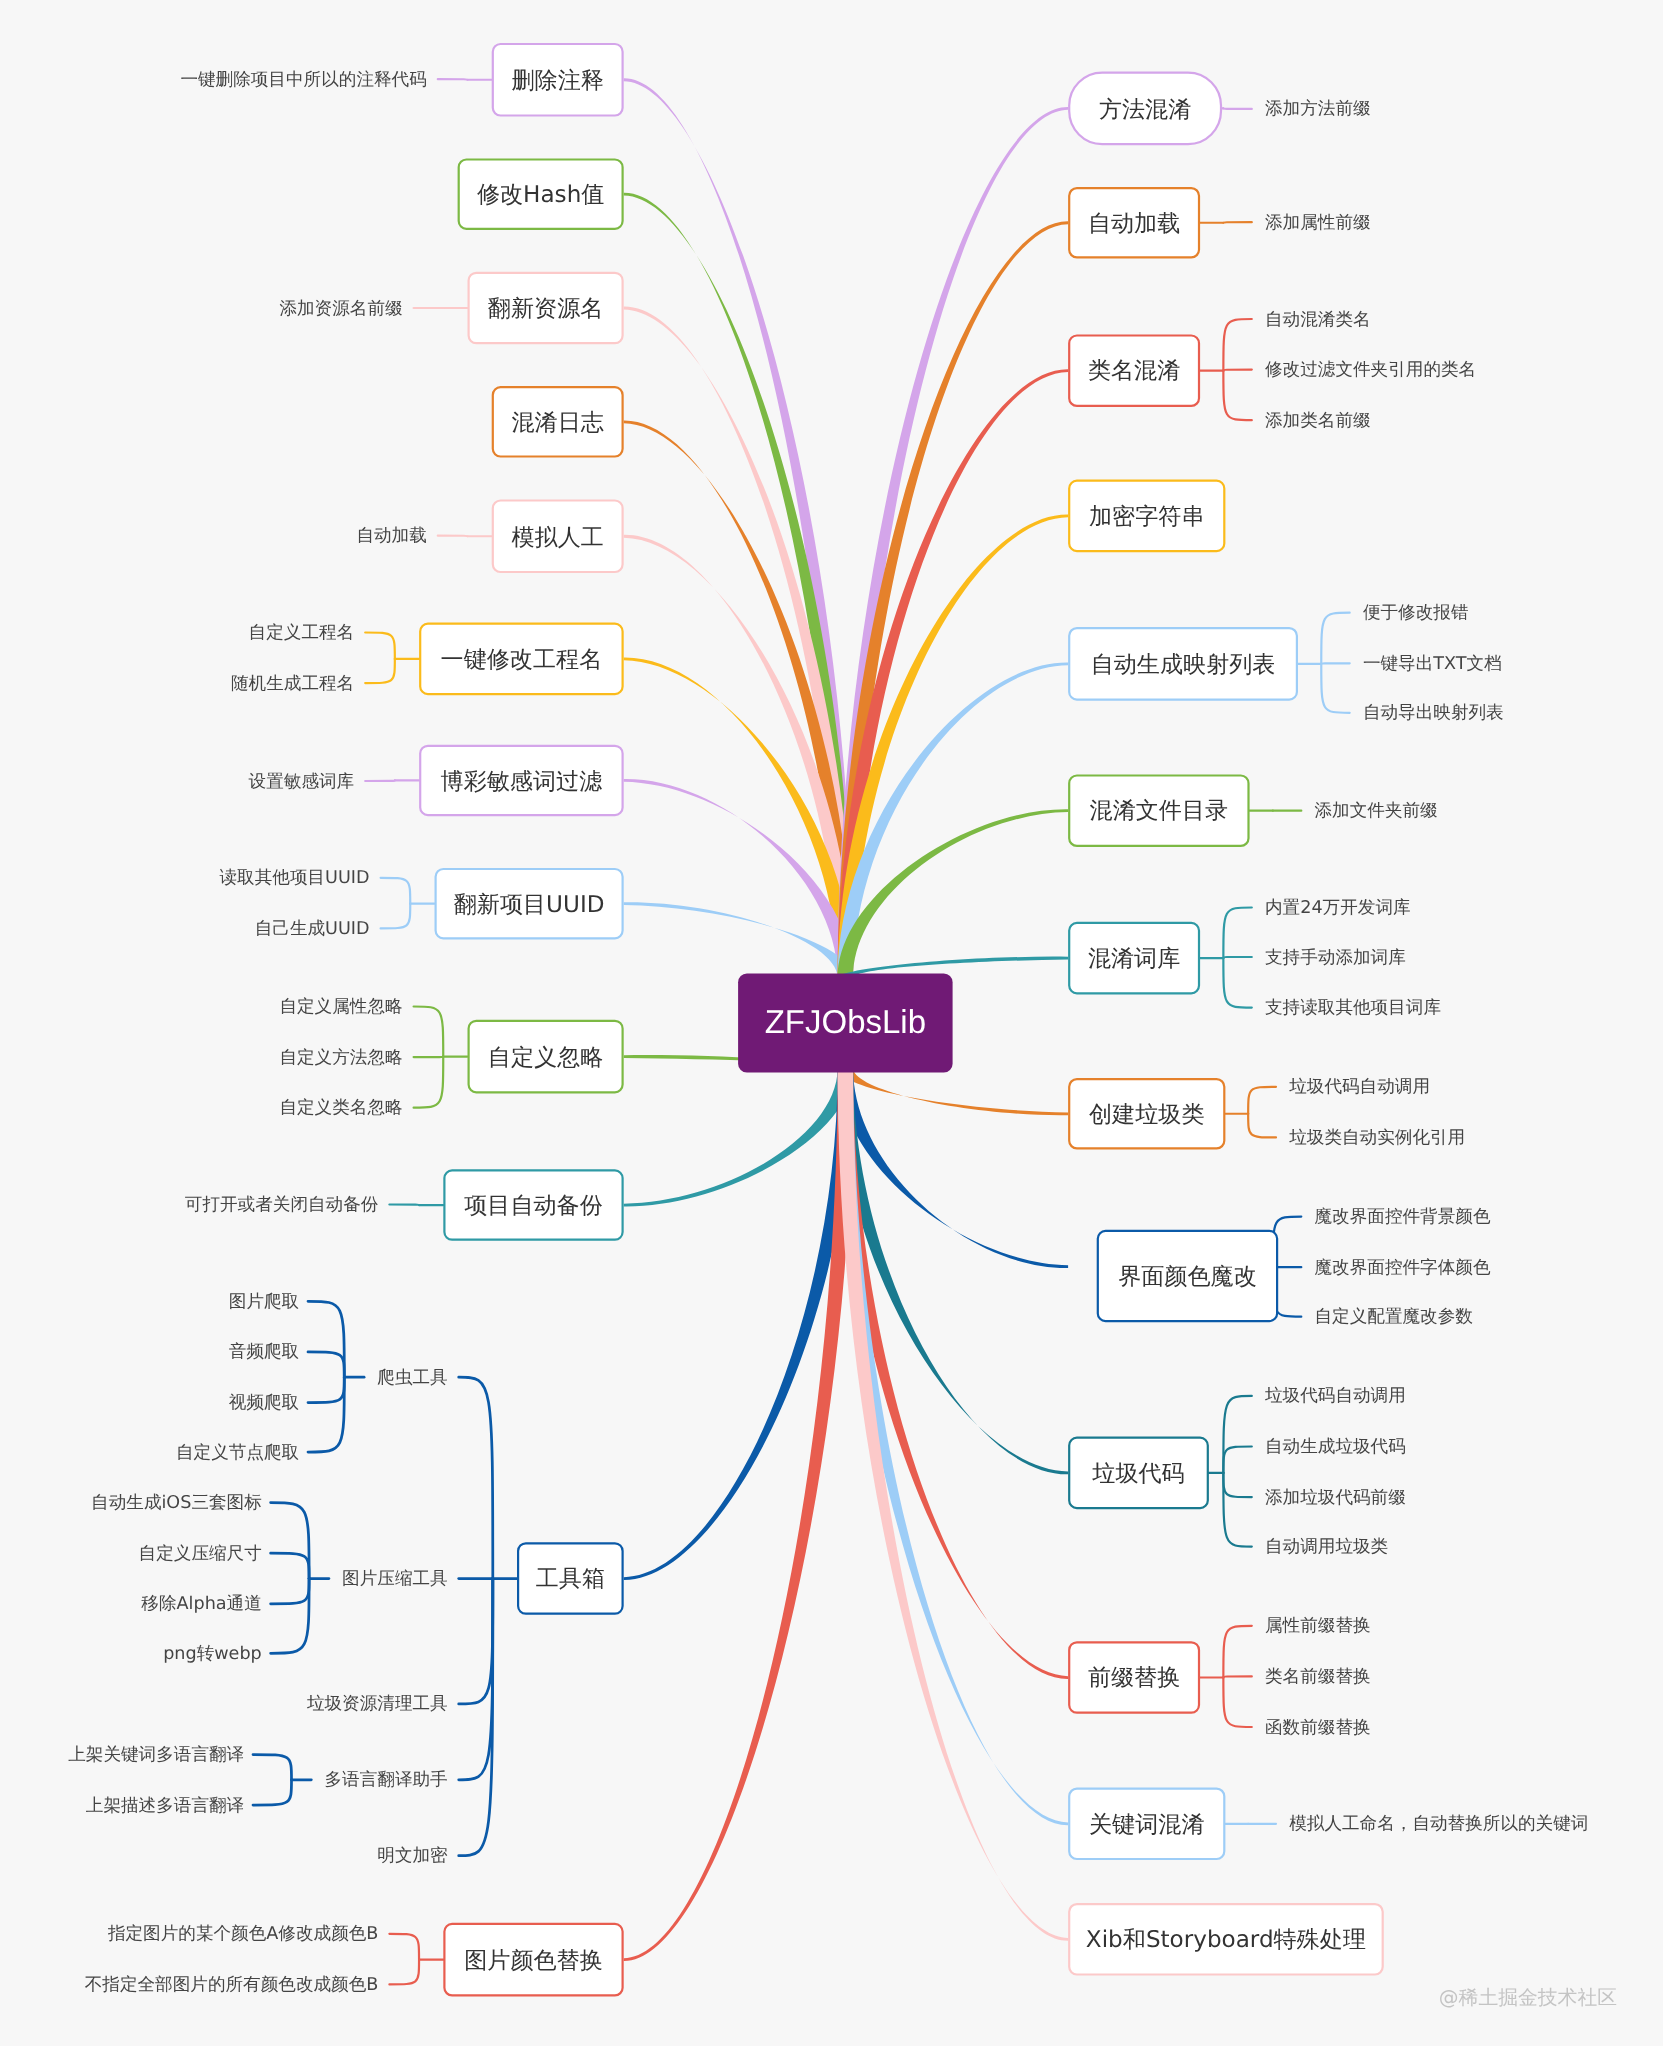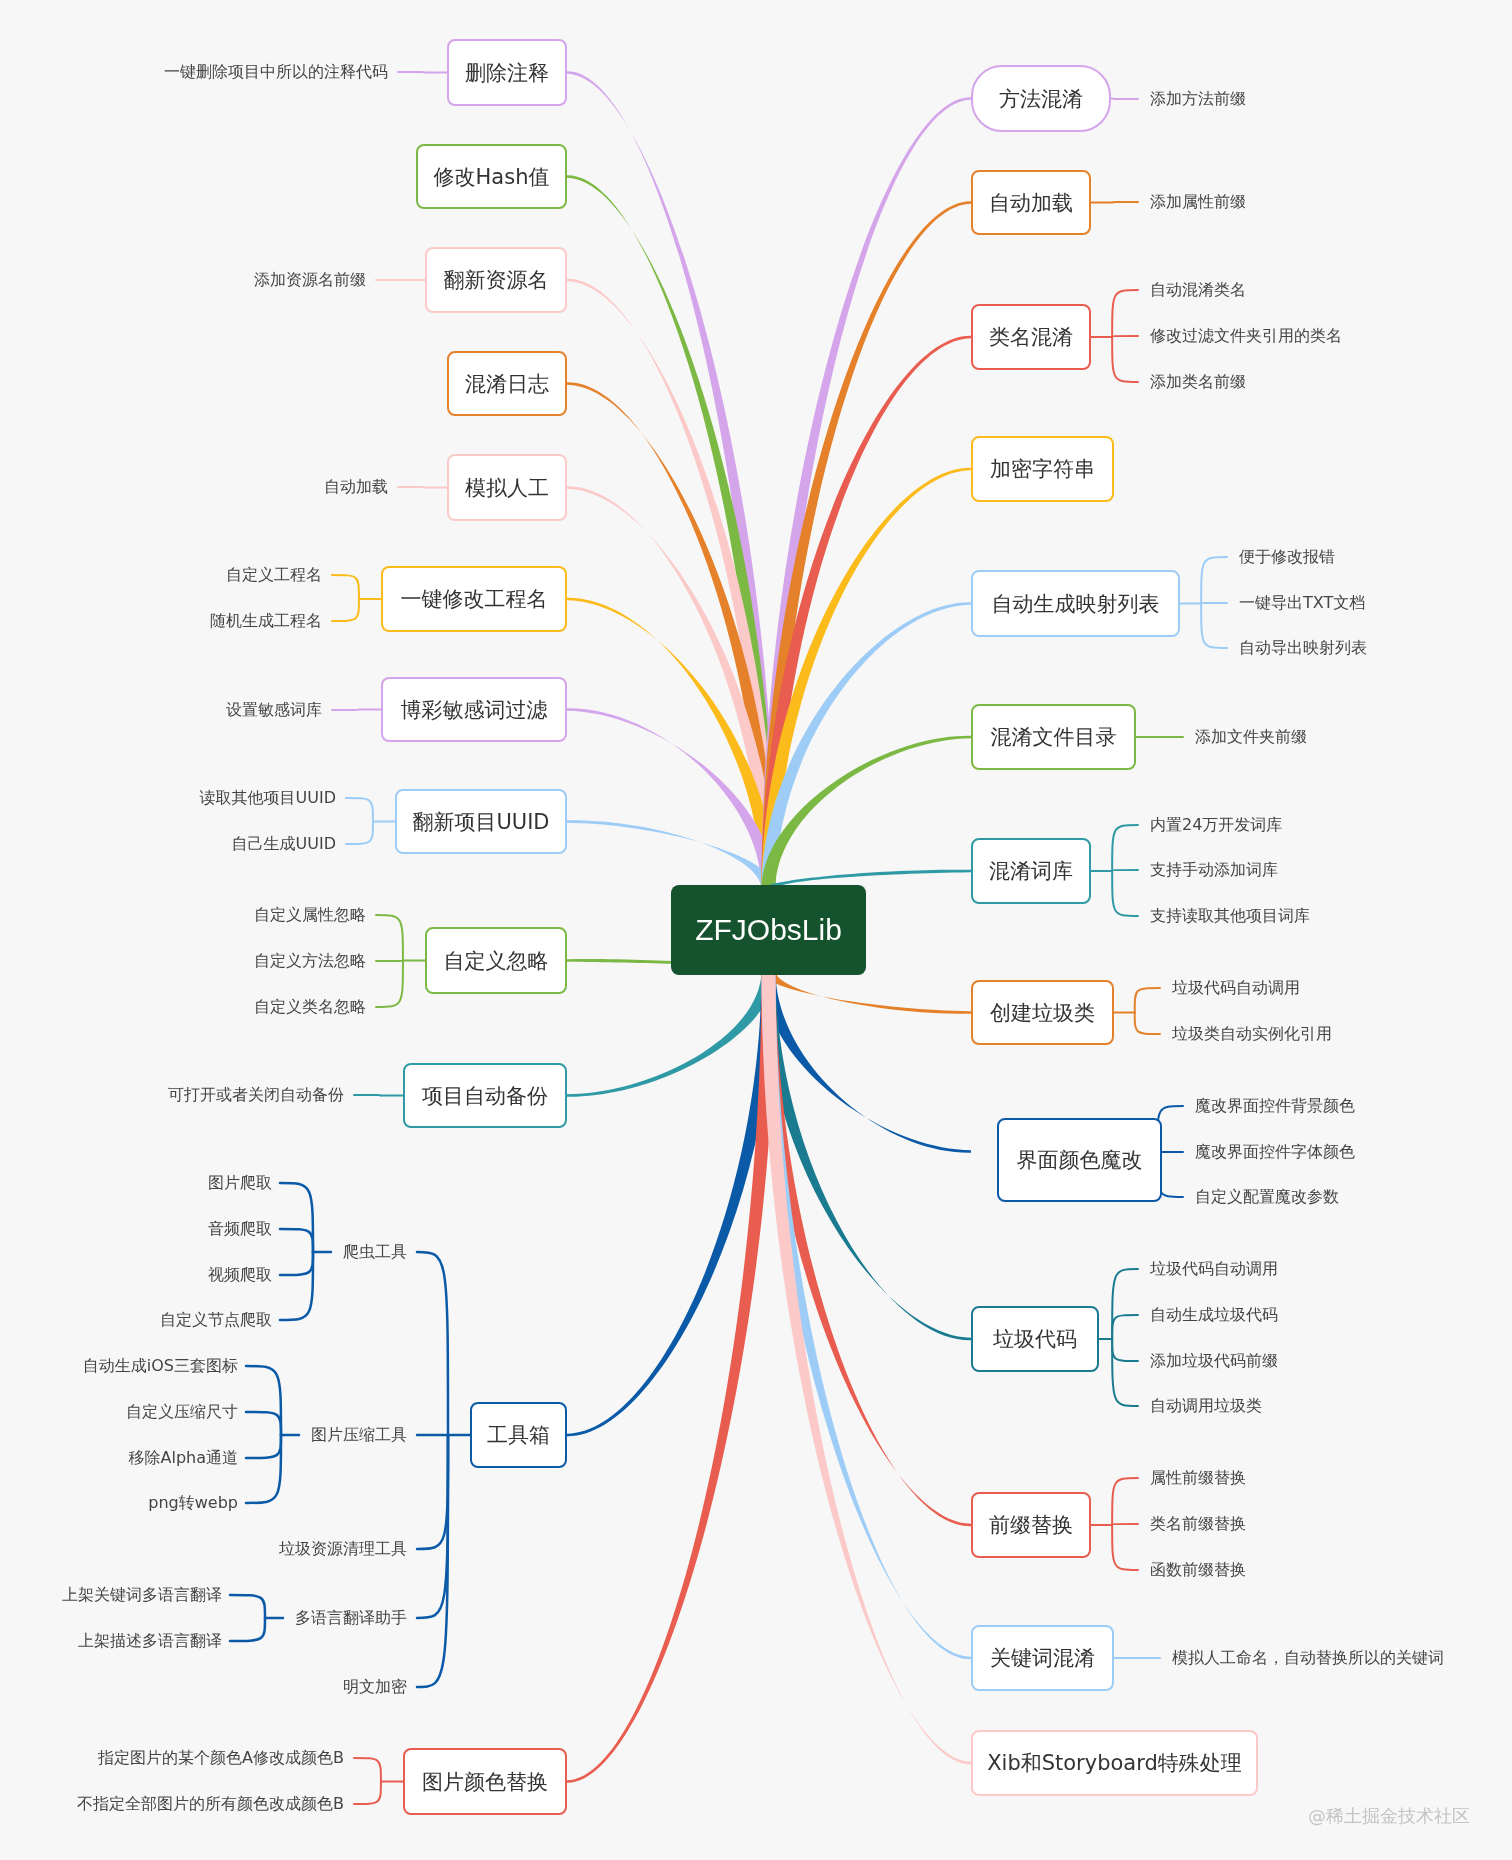--- a/index.html
+++ b/index.html
@@ -119,21 +119,21 @@
       <path d="M761.5,971 C761.5,1248 879.875,1522.5 971,1523.75 L971,1526.25 C879.875,1527.5 775.5,1248 775.5,971 Z" fill="#e85d4f"></path>
       <path d="M1091,1525 L1112.15,1525" fill="none" stroke="#e85d4f" stroke-width="2" stroke-linecap="round"></path>
       <path d="M1112.15,1525 C1112.15,1478 1112.15,1478 1138,1478" fill="none" stroke="#e85d4f" stroke-width="2" stroke-linecap="round"></path>
       <path d="M1112.15,1525 C1112.15,1524 1112.15,1524 1138,1524" fill="none" stroke="#e85d4f" stroke-width="2" stroke-linecap="round"></path>
       <path d="M1112.15,1525 C1112.15,1570 1112.15,1570 1138,1570" fill="none" stroke="#e85d4f" stroke-width="2" stroke-linecap="round"></path>
       <path d="M761.5,971 C761.5,1314.5 879.875,1655.5 971,1656.75 L971,1659.25 C879.875,1660.5 775.5,1314.5 775.5,971 Z" fill="#9dcdf7"></path>
       <path d="M1114,1658 L1134.7,1658" fill="none" stroke="#9dcdf7" stroke-width="2" stroke-linecap="round"></path>
       <path d="M1134.7,1658 C1134.7,1658 1134.7,1658 1160,1658" fill="none" stroke="#9dcdf7" stroke-width="2" stroke-linecap="round"></path>
       <path d="M761.5,971 C761.5,1367 879.875,1760.5 971,1761.75 L971,1764.25 C879.875,1765.5 775.5,1367 775.5,971 Z" fill="#fcc9c9"></path>
     </svg>
-  <div class="root" id="root" style="left: 671px; top: 885px; width: 195px; height: 90px; background: #14532d;">
+  <div class="root" id="root" style="left: 671px; top: 885px; width: 195px; height: 90px; background: #701a75;">
     <span>ZFJObsLib</span>
   </div>
   <div id="nodes">
       <div class="node" style="left: 447px; top: 39px; width: 120px; height: 67px; border-color: rgb(212, 165, 234);">
         <span>删除注释</span>
       </div>
       <div class="leaf l" style="right: 1124px; top: 62px;">一键删除项目中所以的注释代码</div>
       <div class="node" style="left: 416px; top: 144px; width: 151px; height: 65px; border-color: rgb(124, 185, 68);">
         <span>修改Hash值</span>
       </div>

